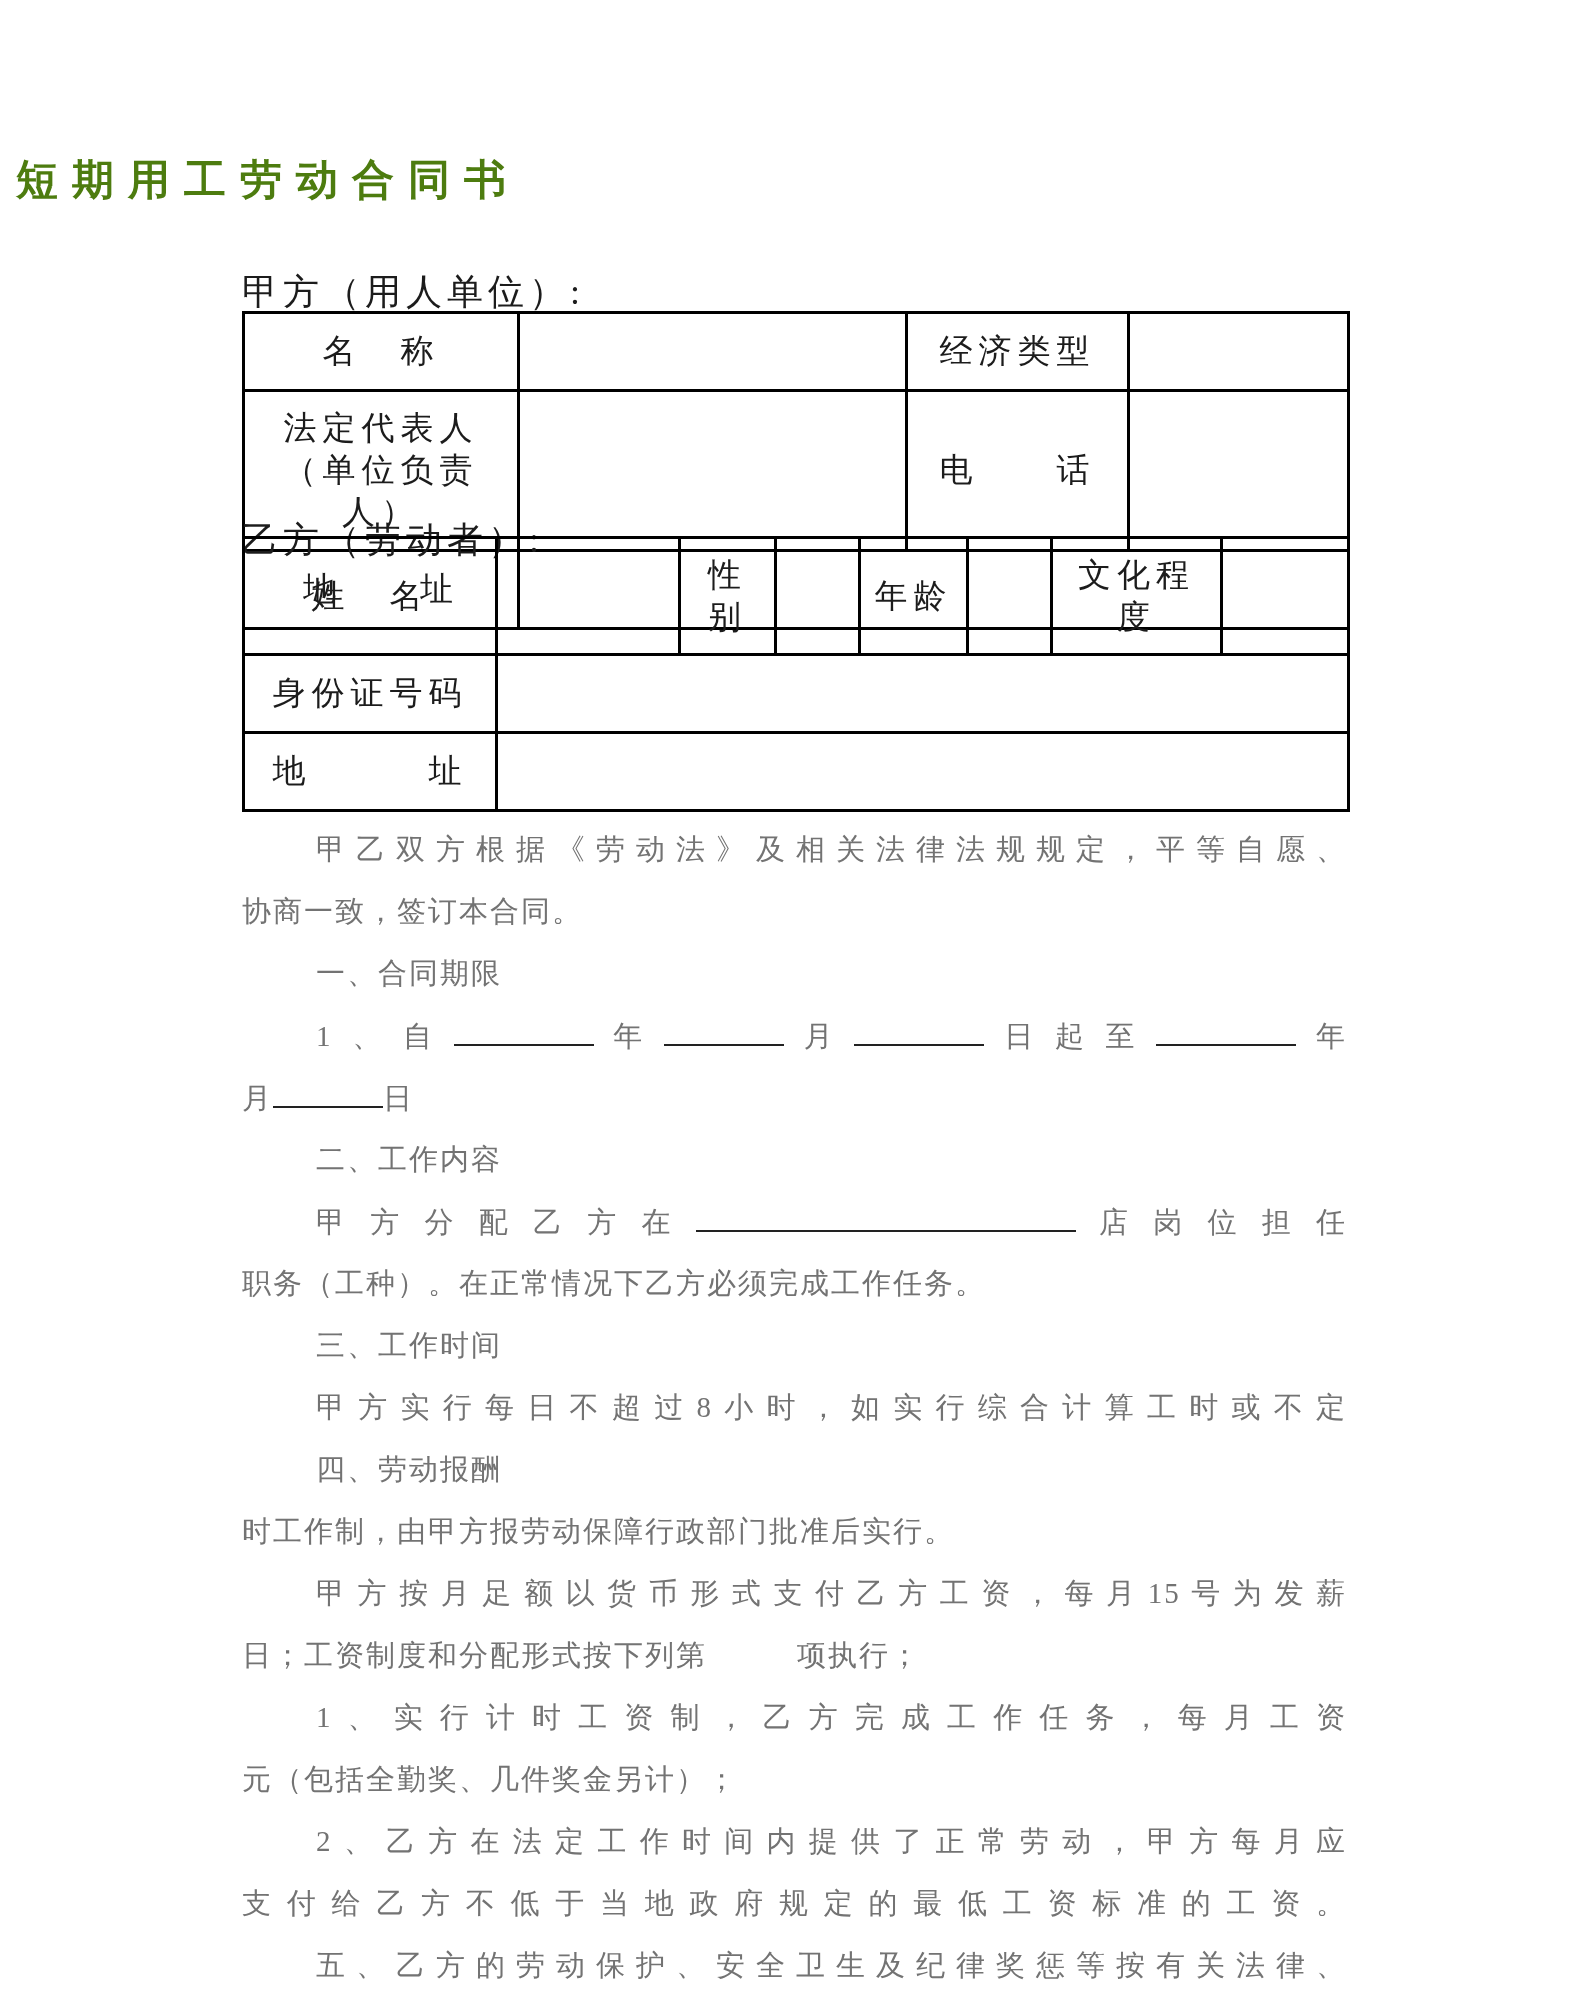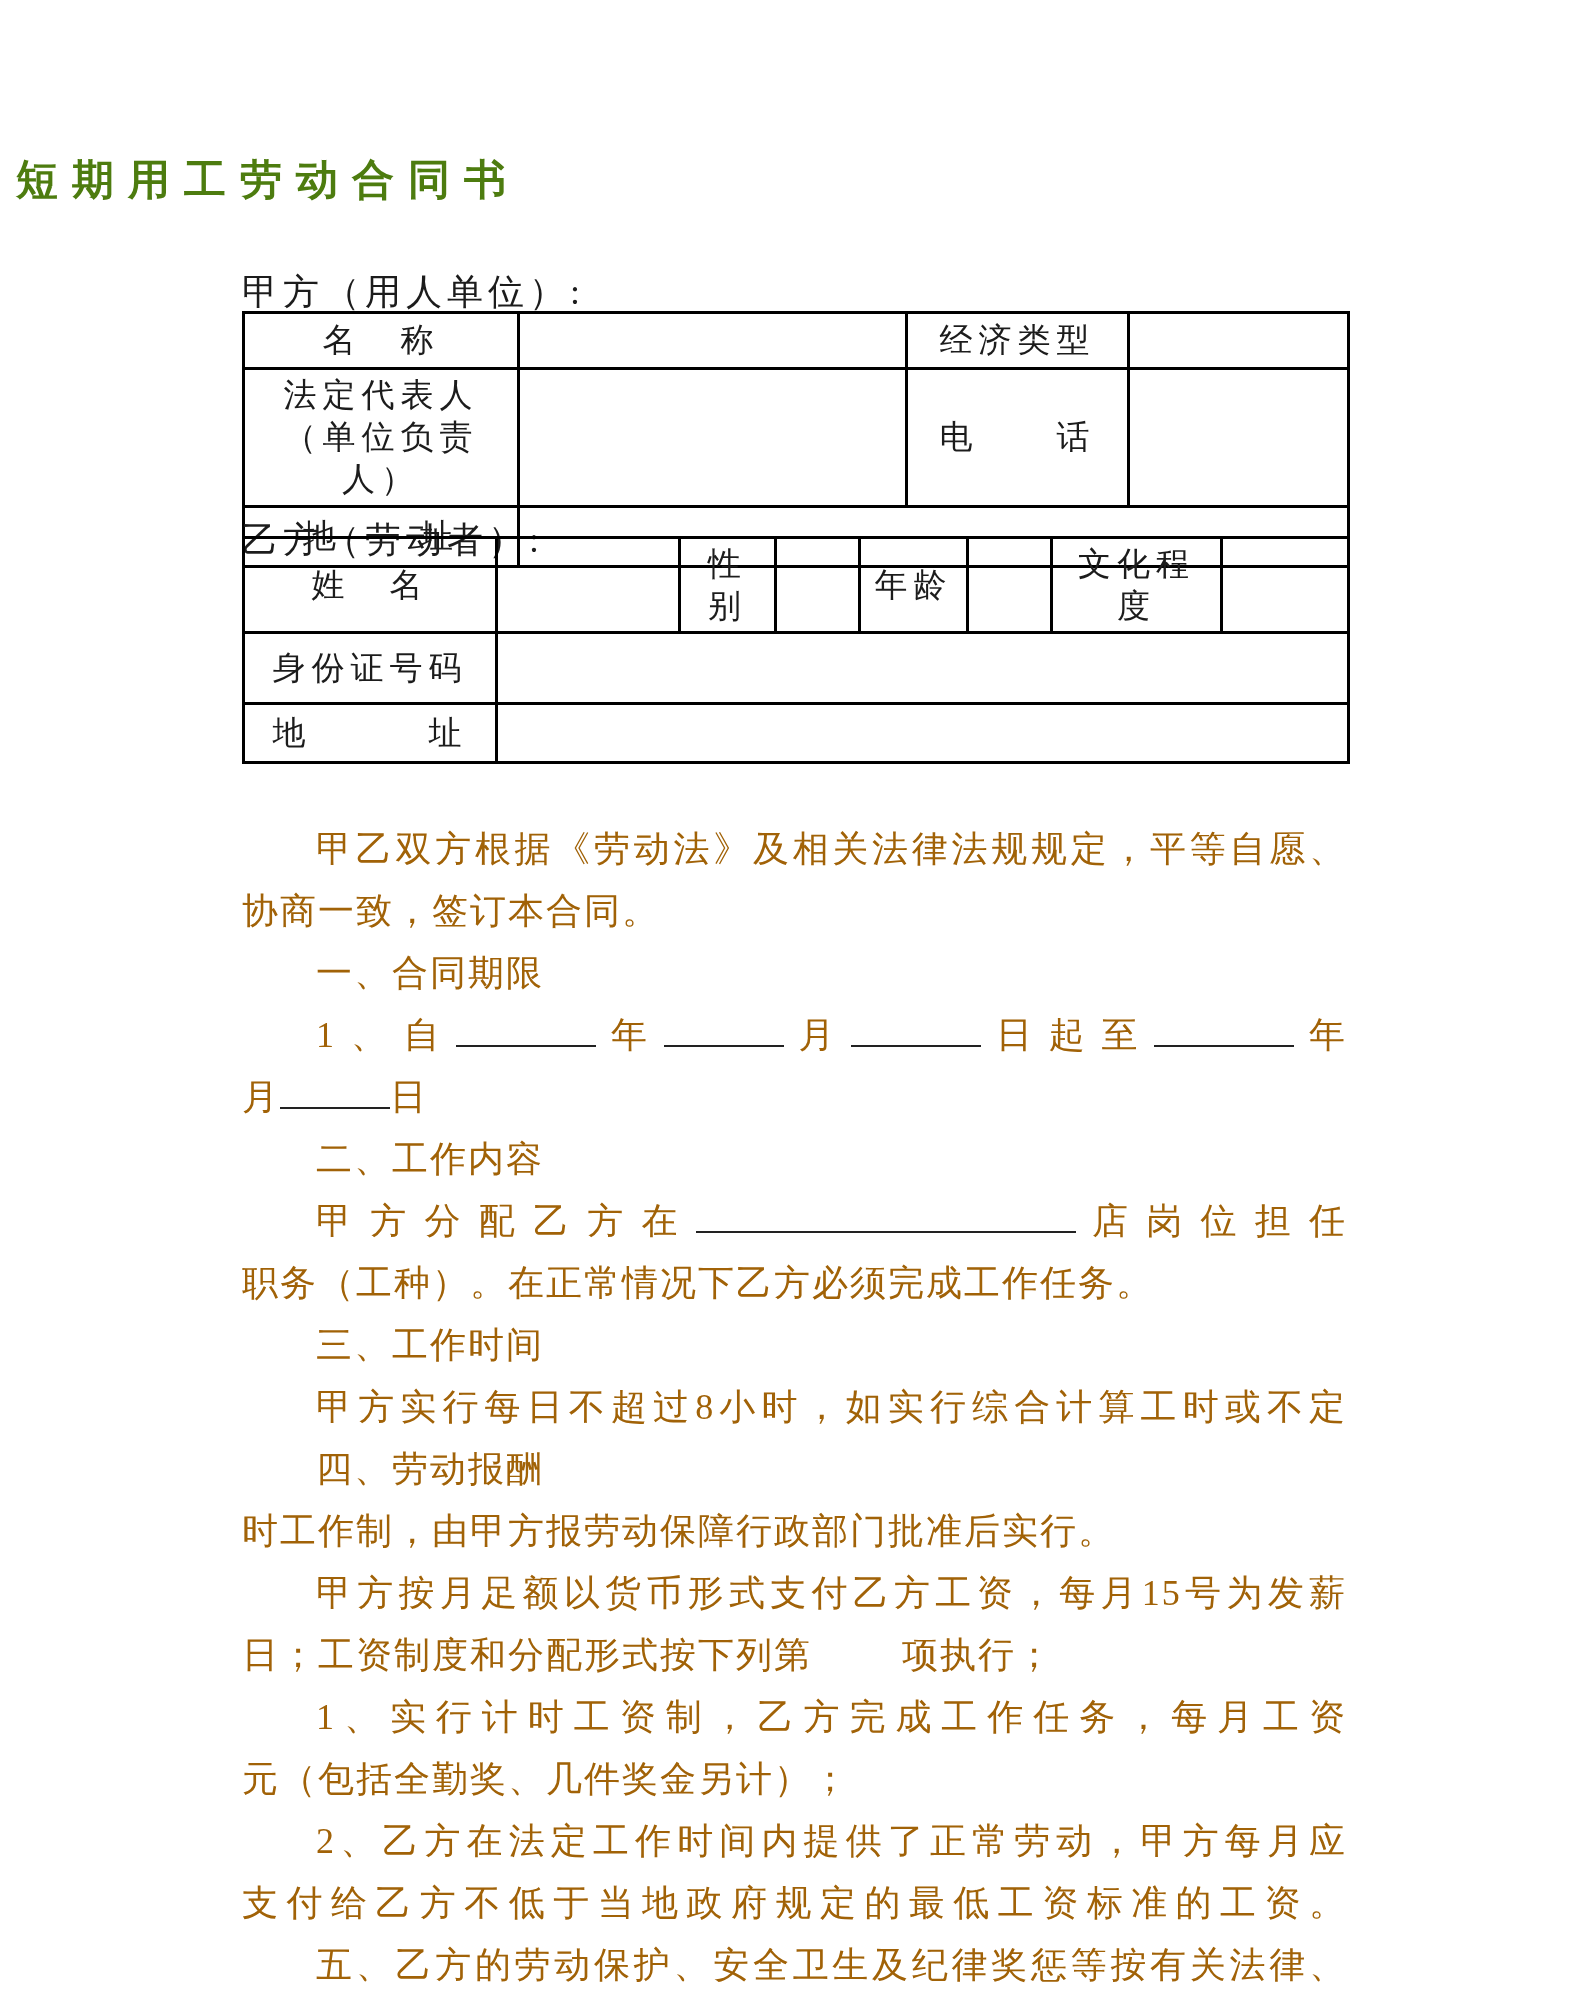--- a/index.html
+++ b/index.html
@@ -30,39 +30,39 @@
   table.info{
     position:absolute;left:242px;
     width:1105px;
     border-collapse:collapse;
     table-layout:fixed;
   }
   table.table-a{top:311px;}
   table.table-b{top:536px;}
   table.info td{
     border:3px solid #000;
-    padding:4px 4px;
+    padding:15px 4px;
     text-align:center;
     vertical-align:middle;
     font-size:33px;
     letter-spacing:6px;
     color:#1c1c1c;
     overflow:hidden;
   }
   table.table-a tr.r1{height:44px;}
   table.table-a tr.r2{height:90px;}
   table.table-a tr.r3{height:60px;}
   table.table-b tr.r1{height:94px;}
   table.table-b tr.r2{height:71px;}
   table.table-b tr.r3{height:59px;}
   .two-line{line-height:1.28;}
   
   .body-text{
     position:absolute;left:242px;top:818px;width:1105px;
-    font-size:36px;color:#a16207;
+    font-size:29px;color:#737373;
   }
   .line{
     height:62px;line-height:62px;
     letter-spacing:2px;
     white-space:nowrap;
     text-align:left;
   }
   .line.full{
     white-space:normal;
     text-align:justify;

